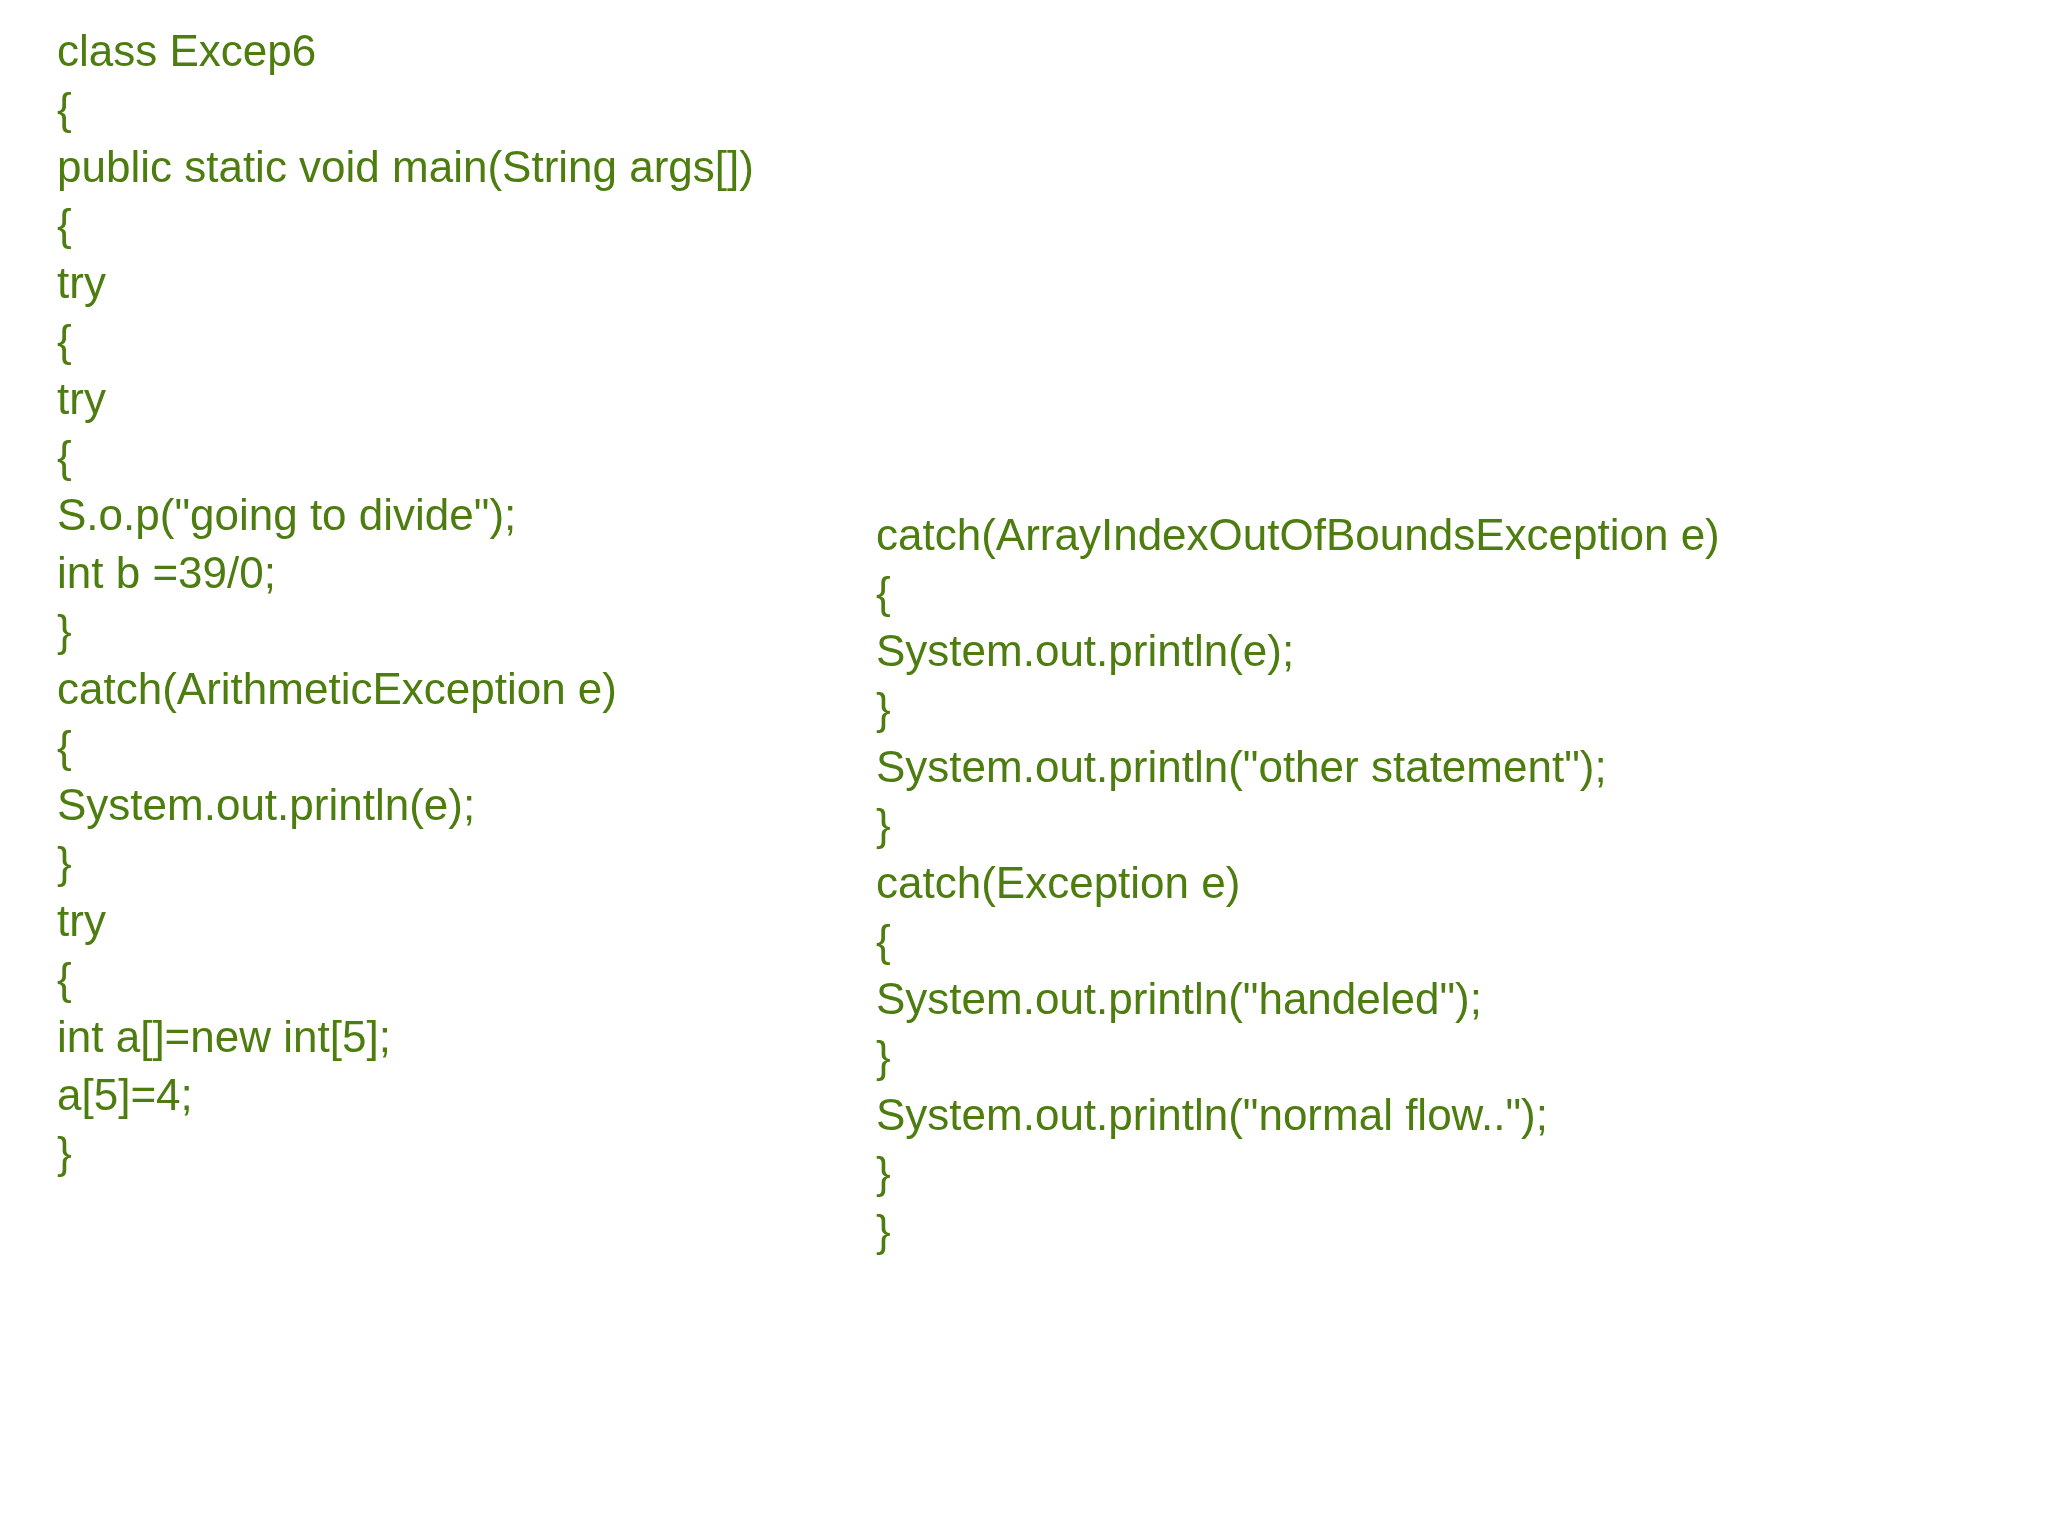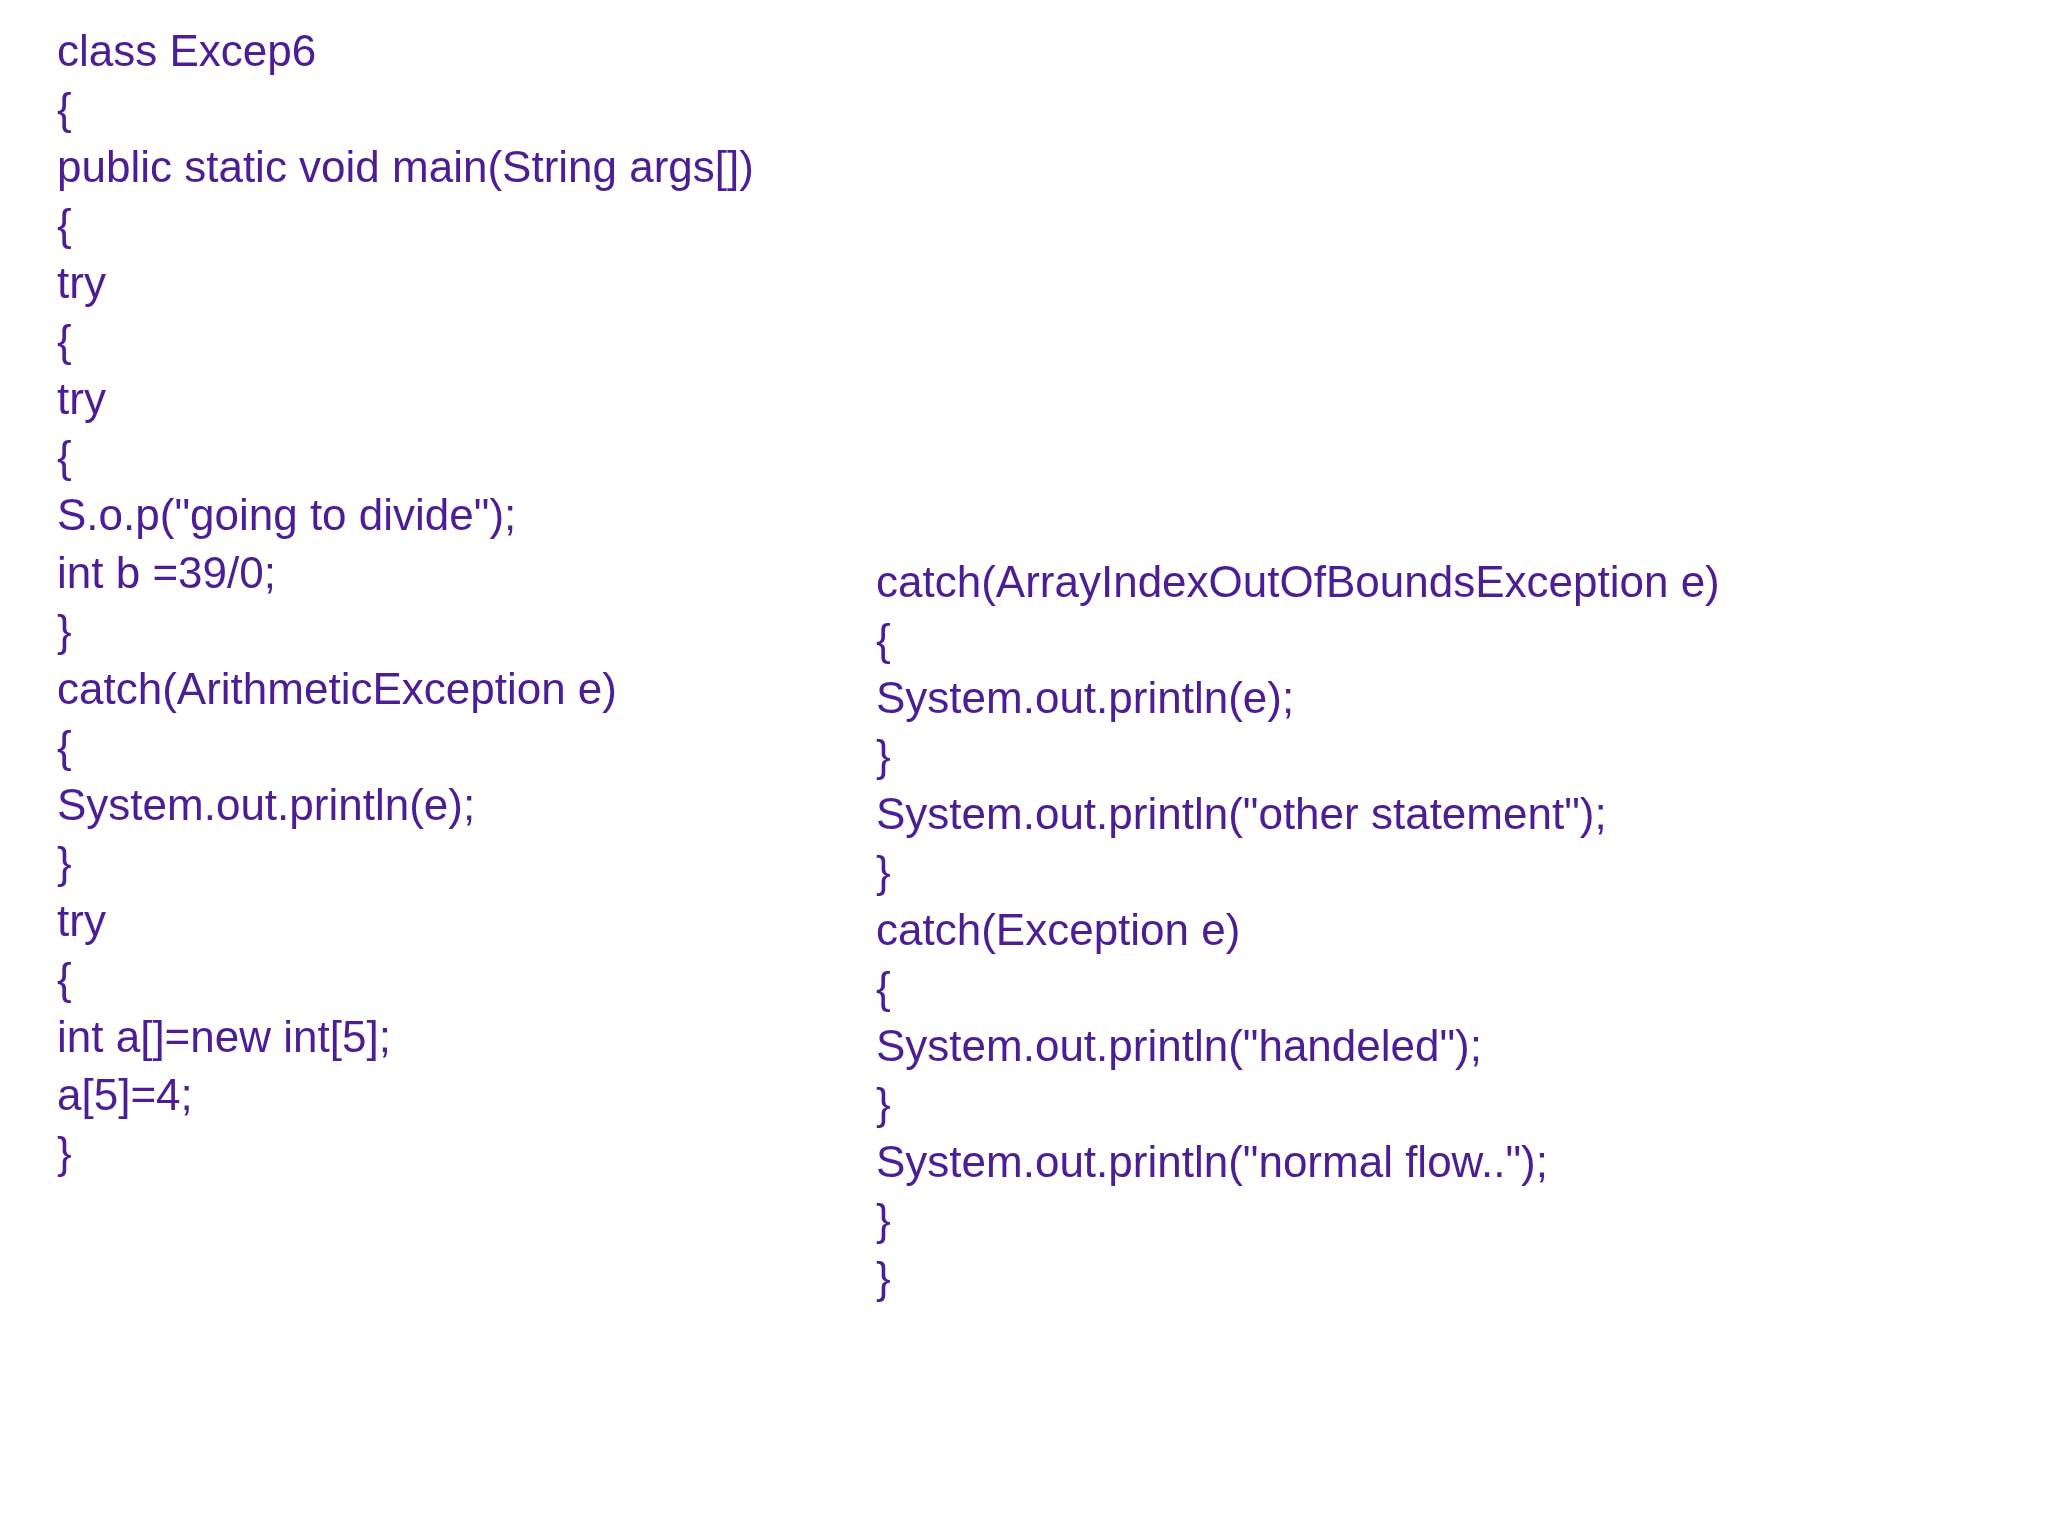--- a/index.html
+++ b/index.html
@@ -25,30 +25,30 @@
     position: absolute;
     white-space: pre;
   }
   #left-column {
     left: 57px;
     top: 22px;
     width: 810px;
   }
   #right-column {
     left: 876px;
-    top: 553px;
+    top: 506px;
     width: 1150px;
   }
   .code-line {
     display: block;
     font-size: 44px;
     line-height: 58px;
     font-weight: 400;
     letter-spacing: 0px;
-    color: #4c1d95;
+    color: #4d7c0f;
     white-space: pre;
   }
   
   #left-column .code-line,
   #right-column .code-line {
     transform-origin: left center;
   }
 </style>
 </head>
 <body>

